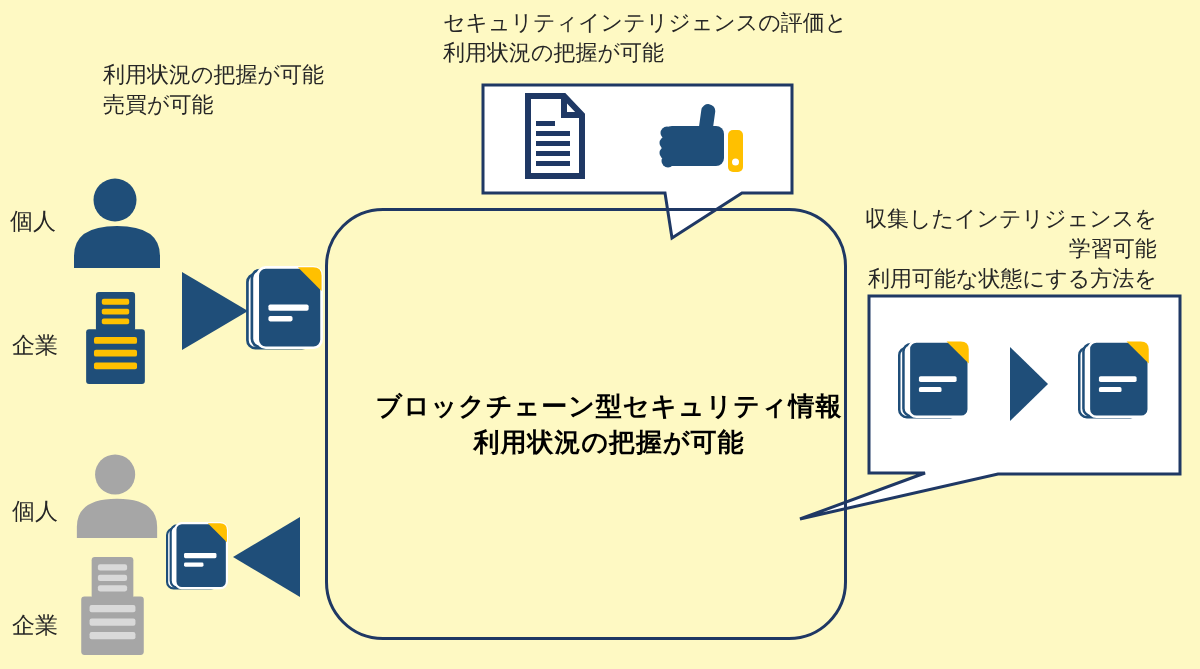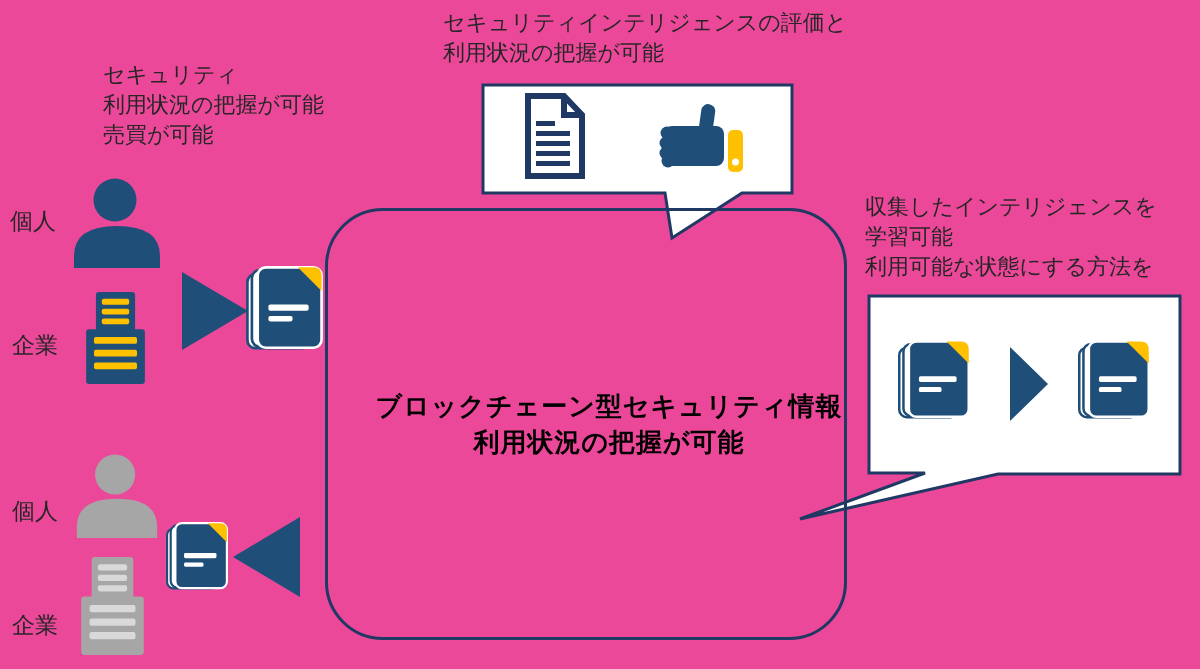--- a/index.html
+++ b/index.html
@@ -1,21 +1,21 @@
 <!DOCTYPE html>
 <html style="--navy: #1f3864; --iconBlue: #1f4e79; --yellow: #ffc000; --gray: #a6a6a6; --grayLight: #d9d9d9; --text: #262626; --titleText: #000000;"><head>
 <meta charset="utf-8">
 <style>
   :root{
     --navy:#1f3864; --iconBlue:#1f4e79; --yellow:#ffc000;
     --gray:#a6a6a6; --grayLight:#d9d9d9; --text:#262626; --titleText:#000000;
   }
   html,body{margin:0;padding:0;background:#fff;}
   body{font-family:"Liberation Sans","DejaVu Sans",sans-serif;}
-  .canvas{position:relative;width:1200px;height:669px;background:#ec4899;overflow:hidden;color:var(--text);}
+  .canvas{position:relative;width:1200px;height:669px;background:#fef9c3;overflow:hidden;color:var(--text);}
   .abs{position:absolute;}
   .txt{font-size:22px;line-height:30px;white-space:nowrap;color:var(--text);}
   .txt span{display:block;}
   .label{font-size:23px;line-height:26px;white-space:nowrap;color:var(--text);}
   .main-box{box-sizing:border-box;border:3.5px solid var(--navy);border-radius:58px;background:transparent;}
   .main-title{width:568px;text-align:center;font-weight:bold;font-size:26px;line-height:36px;color:var(--titleText);letter-spacing:1px;}
   .callout path{fill:#ffffff;stroke:var(--navy);stroke-width:3;stroke-linejoin:miter;}
   .fill-blue{fill:var(--iconBlue);}
   .fill-navy{fill:var(--navy);}
   .fill-yellow{fill:var(--yellow);}
@@ -28,26 +28,25 @@
 <body>
 
 <div class="canvas">
 
   <div class="abs txt" style="left:443px;top:8px;">
     <span>セキュリティインテリジェンスの評価と</span>
     <span>利用状況の把握が可能</span>
   </div>
 
   <div class="abs txt" style="left:103px;top:60px;">
-    <span>セキュリティ</span>
     <span>利用状況の把握が可能</span>
     <span>売買が可能</span>
   </div>
 
-  <div class="abs txt" style="left:865px;top:192px;">
+  <div class="abs txt" style="left:865px;top:204px;text-align:right;">
     <span>収集したインテリジェンスを</span>
     <span>学習可能</span>
     <span>利用可能な状態にする方法を</span>
   </div>
 
   <svg class="abs callout" style="left:470px;top:80px;" width="340" height="165" viewBox="0 0 340 165">
     <path d="M13,5 H322 V113 H272 L202,158 L195,113 H13 Z"></path>
   </svg>
 
   <svg class="abs" style="left:523px;top:92px;" width="64" height="88" viewBox="0 0 64 88">

